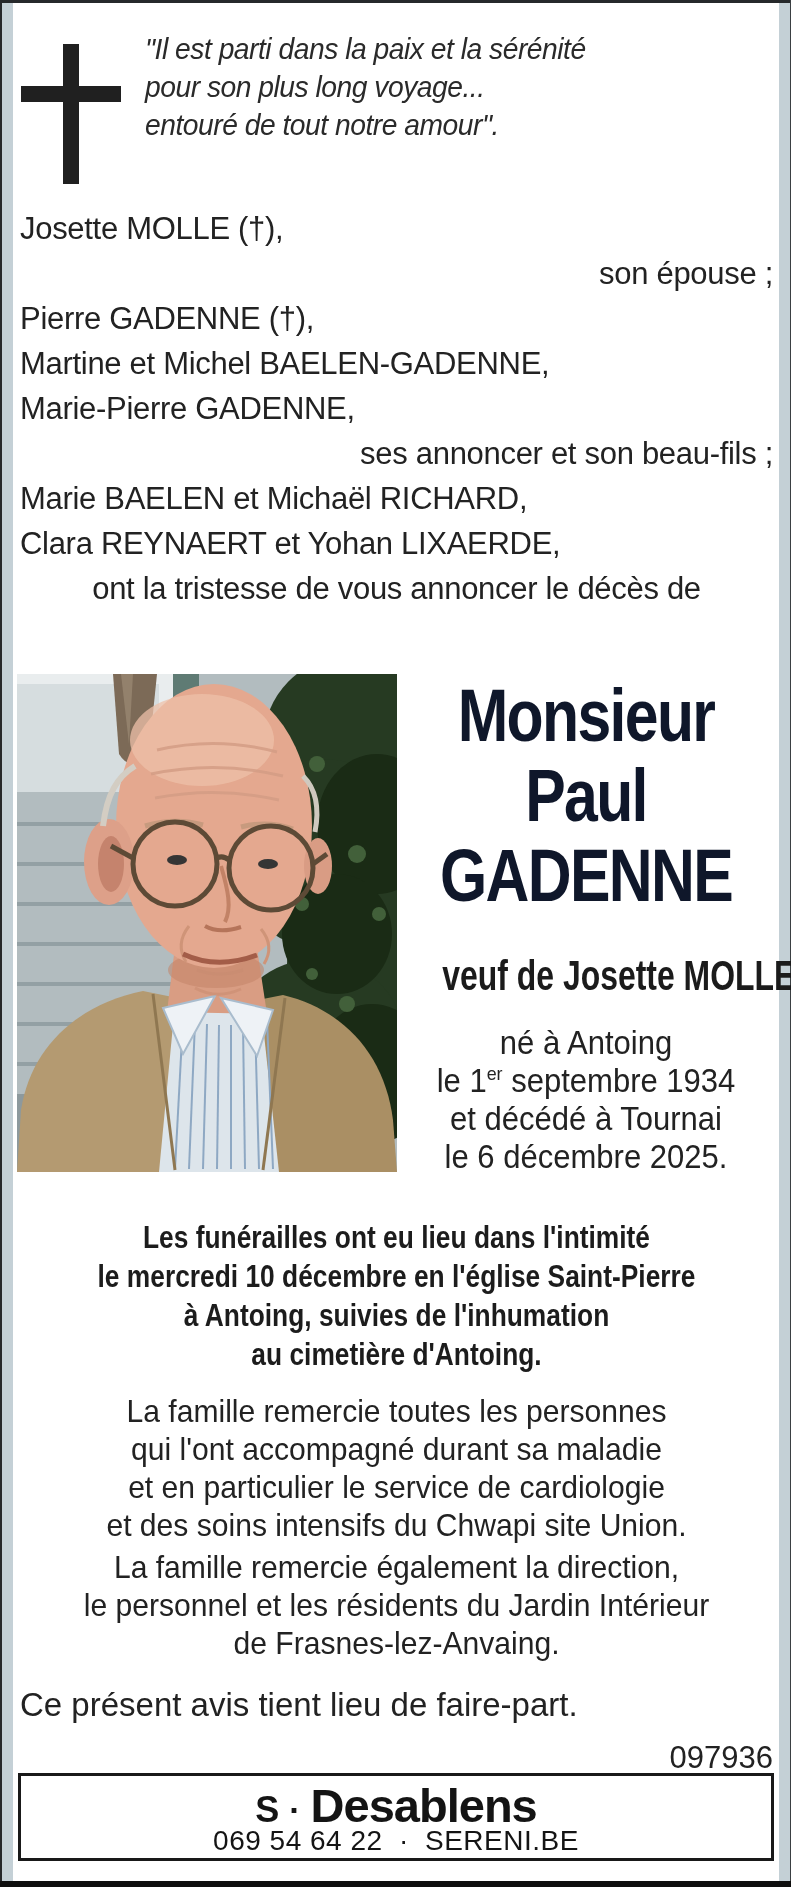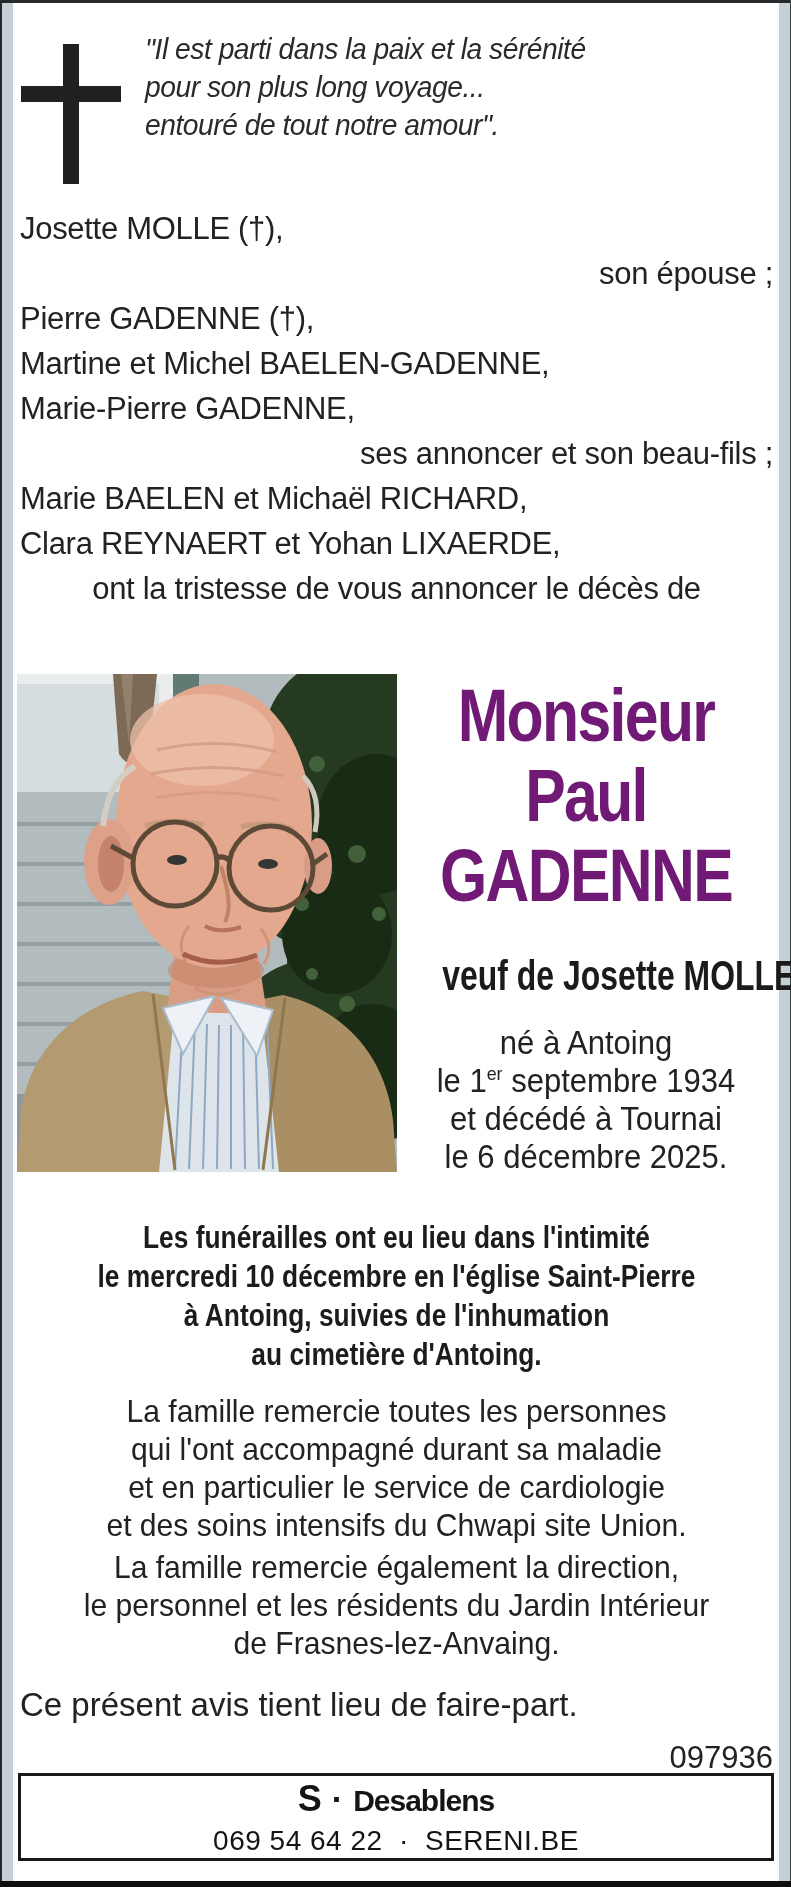--- a/index.html
+++ b/index.html
@@ -26,21 +26,21 @@
   .quote div{white-space:nowrap;}
   
   .family{position:absolute;left:20px;right:18px;top:206px;font-size:31px;line-height:45px;letter-spacing:-0.3px;}
   .family .l{text-align:left;white-space:nowrap;}
   .family .r{text-align:right;white-space:nowrap;}
   .family .c{text-align:center;white-space:nowrap;}
   
   .photo{position:absolute;left:17px;top:674px;width:380px;height:498px;}
   .photo svg{display:block;width:100%;height:100%;}
   
-  .name-block{position:absolute;left:397px;top:676px;width:378px;text-align:center;font-weight:bold;color:#701a75;}
+  .name-block{position:absolute;left:397px;top:676px;width:378px;text-align:center;font-weight:bold;color:#0f172a;}
   .name-line{font-size:74px;line-height:80px;letter-spacing:-2px;white-space:nowrap;transform:scaleX(.82);transform-origin:50% 50%;}
   .relation{
     position:absolute;left:397px;top:952px;width:378px;text-align:center;
     font-weight:bold;font-size:42px;color:#1b1b1b;white-space:nowrap;
     transform:scaleX(.76);transform-origin:50% 50%;
   }
   .dates{
     position:absolute;left:397px;top:1024px;width:378px;text-align:center;
     font-size:33px;line-height:38px;transform:scaleX(.94);transform-origin:50% 0;
   }
@@ -60,21 +60,21 @@
   .closing{position:absolute;left:20px;top:1686px;font-size:33px;white-space:nowrap;}
   .ref{position:absolute;right:18px;top:1740px;font-size:31px;text-align:right;}
   
   .fh-box{
     position:absolute;left:18px;top:1773px;width:756px;height:88px;
     border:3px solid #191919;box-sizing:border-box;text-align:center;color:#141414;
   }
   .fh-line1{margin-top:2px;height:47px;display:flex;align-items:baseline;justify-content:center;}
   .fh-logo{font-size:36px;font-weight:bold;}
   .fh-sep{font-size:34px;font-weight:bold;margin:0 10px;}
-  .fh-name{font-size:30px;font-weight:bold;letter-spacing:-1px;}
+  .fh-name{font-size:47px;font-weight:bold;letter-spacing:-1px;}
   .fh-line2{font-size:28px;font-weight:normal;letter-spacing:.5px;}
   .fh-line2 .gap{display:inline-block;width:8px;}
 </style>
 </head>
 <body>
 
 <div class="page">
 
   <div class="frame-top"></div>
   <div class="edge-left"></div>

